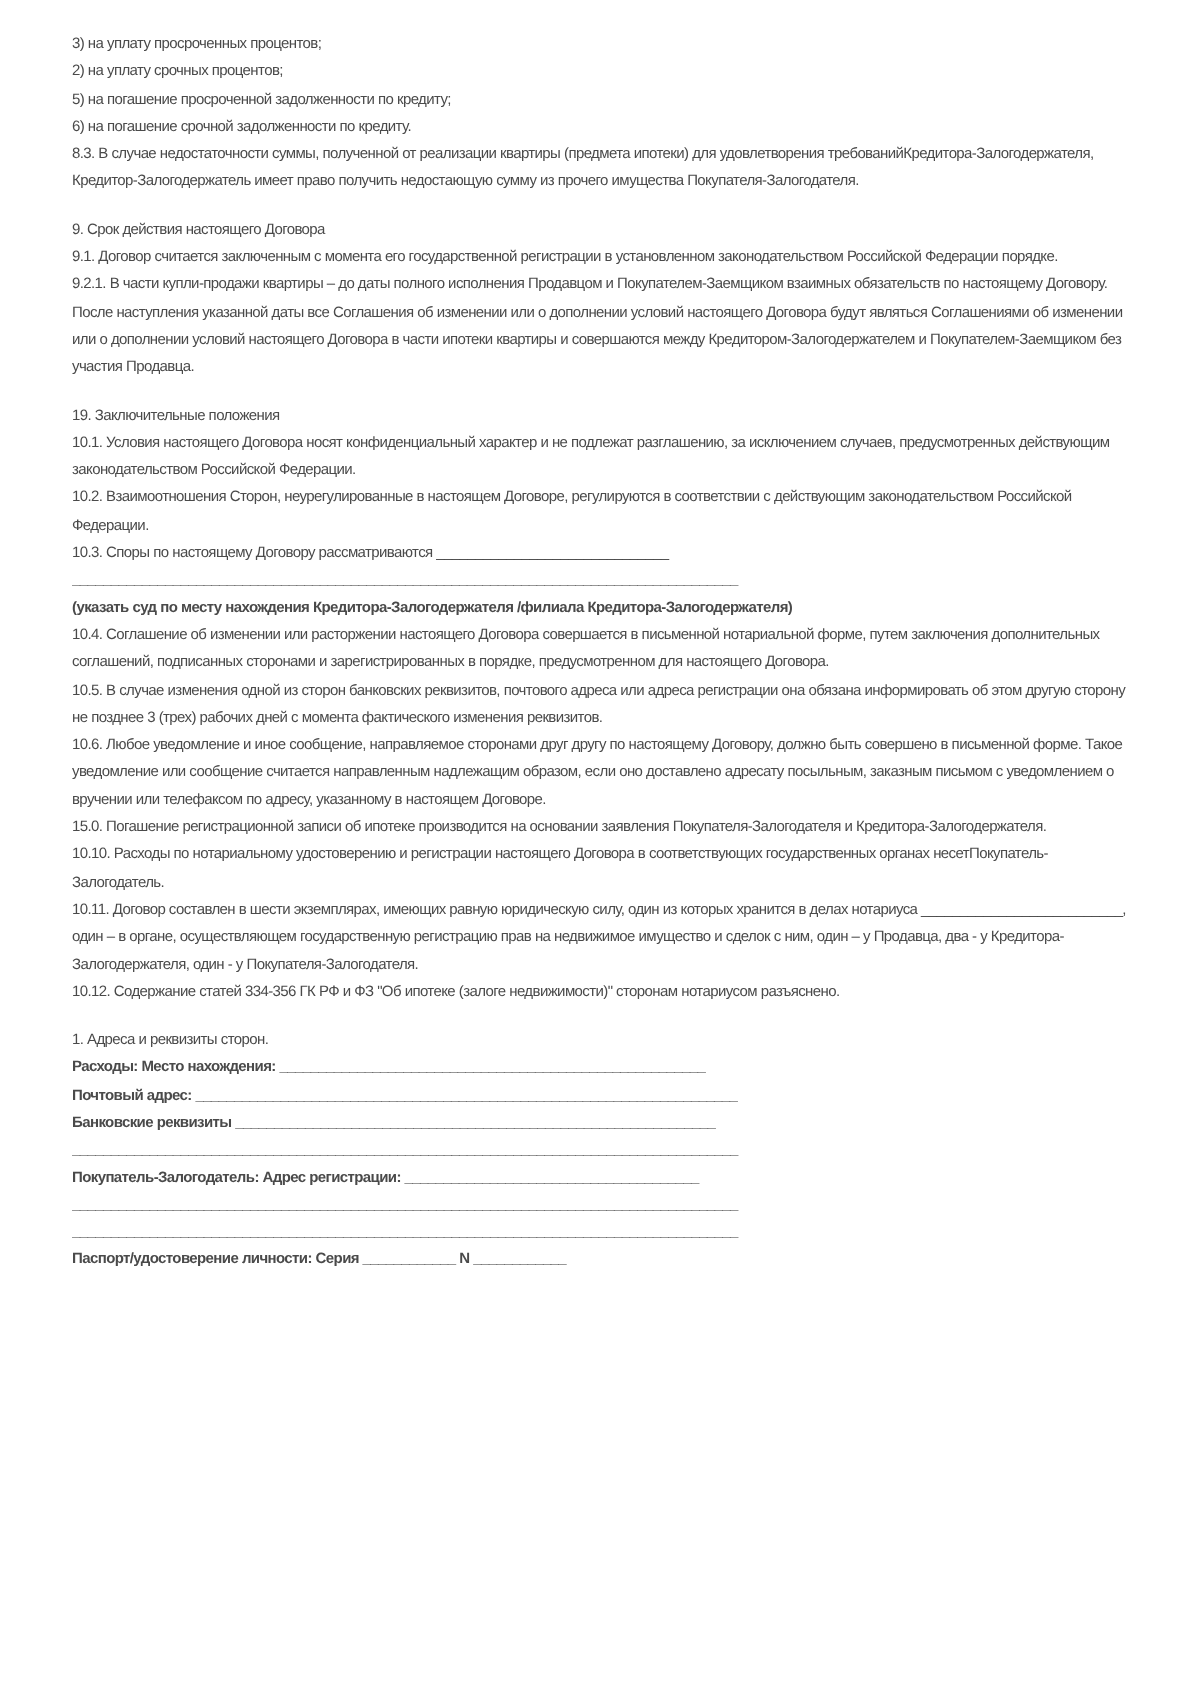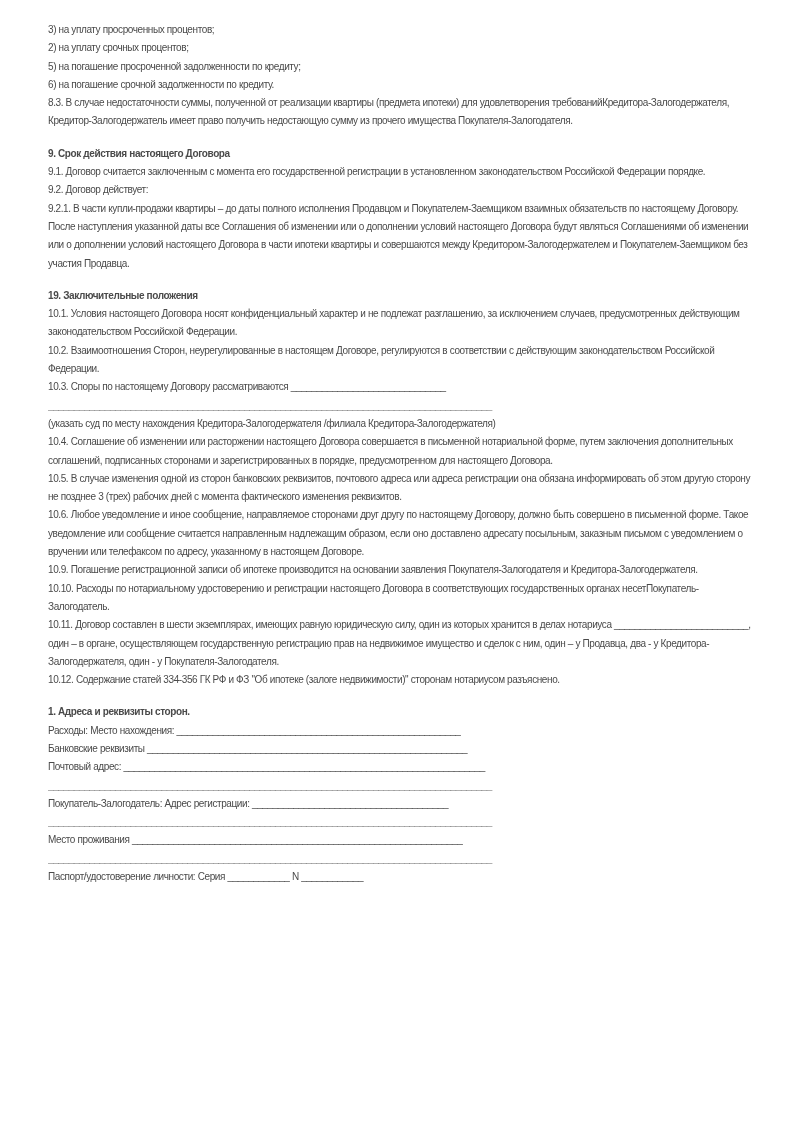--- a/index.html
+++ b/index.html
@@ -20,63 +20,62 @@
     line-height: 18.3px;
     letter-spacing: -0.4px;
     color: #4a4a4a;
   }
   .blk {
     margin: 0;
     padding: 0;
     word-spacing: 0.1px;
   }
   .blk.heading {
-    font-weight: bold;
+    font-weight: normal;
     margin-top: 14px;
   }
   .blk.rule {
     white-space: nowrap;
     overflow: hidden;
     font-weight: bold;
   }
   .blk.note, .blk.field {
     white-space: normal;
+    font-weight: bold;
   }
 </style>
 </head>
 <body>
 
 <div class="page" style="color: rgb(74, 74, 74); background: rgb(255, 255, 255);">
   <div id="doc-body">
       <p class="blk body">3) на уплату просроченных процентов;</p>
       <p class="blk body">2) на уплату срочных процентов;</p>
       <p class="blk body">5) на погашение просроченной задолженности по кредиту;</p>
       <p class="blk body">6) на погашение срочной задолженности по кредиту.</p>
       <p class="blk body">8.3. В случае недостаточности суммы, полученной от реализации квартиры (предмета ипотеки) для удовлетворения требованийКредитора-Залогодержателя, Кредитор-Залогодержатель имеет право получить недостающую сумму из прочего имущества Покупателя-Залогодателя.</p>
       <p class="blk heading">9. Срок действия настоящего Договора</p>
       <p class="blk body">9.1. Договор считается заключенным с момента его государственной регистрации в установленном законодательством Российской Федерации порядке.</p>
-      <p class="blk body">9.2. Договор действует:</p>
       <p class="blk body">9.2.1. В части купли-продажи квартиры – до даты полного исполнения Продавцом и Покупателем-Заемщиком взаимных обязательств по настоящему Договору. После наступления указанной даты все Соглашения об изменении или о дополнении условий настоящего Договора будут являться Соглашениями об изменении или о дополнении условий настоящего Договора в части ипотеки квартиры и совершаются между Кредитором-Залогодержателем и Покупателем-Заемщиком без участия Продавца.</p>
       <p class="blk heading">19. Заключительные положения</p>
       <p class="blk body">10.1. Условия настоящего Договора носят конфиденциальный характер и не подлежат разглашению, за исключением случаев, предусмотренных действующим законодательством Российской Федерации.</p>
       <p class="blk body">10.2. Взаимоотношения Сторон, неурегулированные в настоящем Договоре, регулируются в соответствии с действующим законодательством Российской Федерации.</p>
       <p class="blk body">10.3. Споры по настоящему Договору рассматриваются ______________________________</p>
       <p class="blk rule">______________________________________________________________________________________</p>
       <p class="blk note">(указать суд по месту нахождения Кредитора-Залогодержателя /филиала Кредитора-Залогодержателя)</p>
       <p class="blk body">10.4. Соглашение об изменении или расторжении настоящего Договора совершается в письменной нотариальной форме, путем заключения дополнительных соглашений, подписанных сторонами и зарегистрированных в порядке, предусмотренном для настоящего Договора.</p>
       <p class="blk body">10.5. В случае изменения одной из сторон банковских реквизитов, почтового адреса или адреса регистрации она обязана информировать об этом другую сторону не позднее 3 (трех) рабочих дней с момента фактического изменения реквизитов.</p>
       <p class="blk body">10.6. Любое уведомление и иное сообщение, направляемое сторонами друг другу по настоящему Договору, должно быть совершено в письменной форме. Такое уведомление или сообщение считается направленным надлежащим образом, если оно доставлено адресату посыльным, заказным письмом с уведомлением о вручении или телефаксом по адресу, указанному в настоящем Договоре.</p>
-      <p class="blk body">10.9. Погашение регистрационной записи об ипотеке производится на основании заявления Покупателя-Залогодателя и Кредитора-Залогодержателя.</p>
+      <p class="blk body">15.0. Погашение регистрационной записи об ипотеке производится на основании заявления Покупателя-Залогодателя и Кредитора-Залогодержателя.</p>
       <p class="blk body">10.10. Расходы по нотариальному удостоверению и регистрации настоящего Договора в соответствующих государственных органах несетПокупатель-Залогодатель.</p>
       <p class="blk body">10.11. Договор составлен в шести экземплярах, имеющих равную юридическую силу, один из которых хранится в делах нотариуса __________________________, один – в органе, осуществляющем государственную регистрацию прав на недвижимое имущество и сделок с ним, один – у Продавца, два - у Кредитора-Залогодержателя, один - у Покупателя-Залогодателя.</p>
       <p class="blk body">10.12. Содержание статей 334-356 ГК РФ и ФЗ "Об ипотеке (залоге недвижимости)" сторонам нотариусом разъяснено.</p>
       <p class="blk heading">1. Адреса и реквизиты сторон.</p>
       <p class="blk field">Расходы: Место нахождения: _______________________________________________________</p>
+      <p class="blk field">Почтовый адрес: ______________________________________________________________________</p>
       <p class="blk field">Банковские реквизиты ______________________________________________________________</p>
-      <p class="blk field">Почтовый адрес: ______________________________________________________________________</p>
       <p class="blk rule">______________________________________________________________________________________</p>
       <p class="blk field">Покупатель-Залогодатель: Адрес регистрации: ______________________________________</p>
       <p class="blk rule">______________________________________________________________________________________</p>
-      <p class="blk field">Место проживания ________________________________________________________________</p>
       <p class="blk rule">______________________________________________________________________________________</p>
       <p class="blk field">Паспорт/удостоверение личности: Серия ____________ N ____________</p>
     </div>
 </div>
 
 </body></html>

